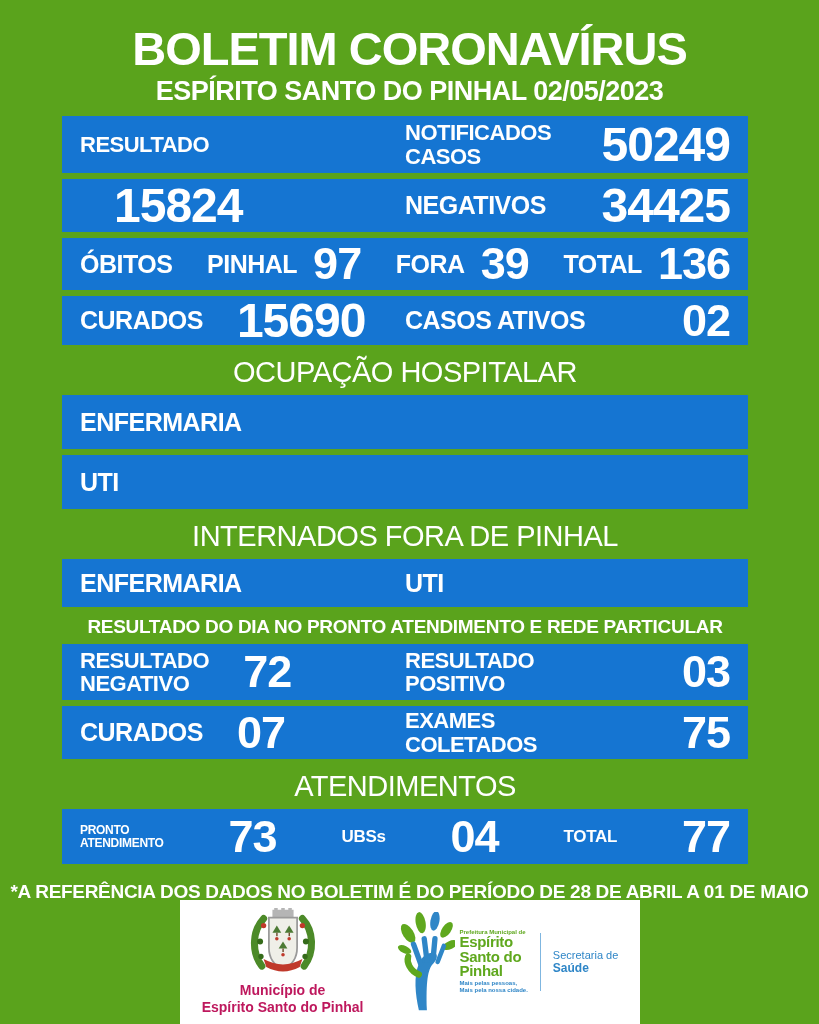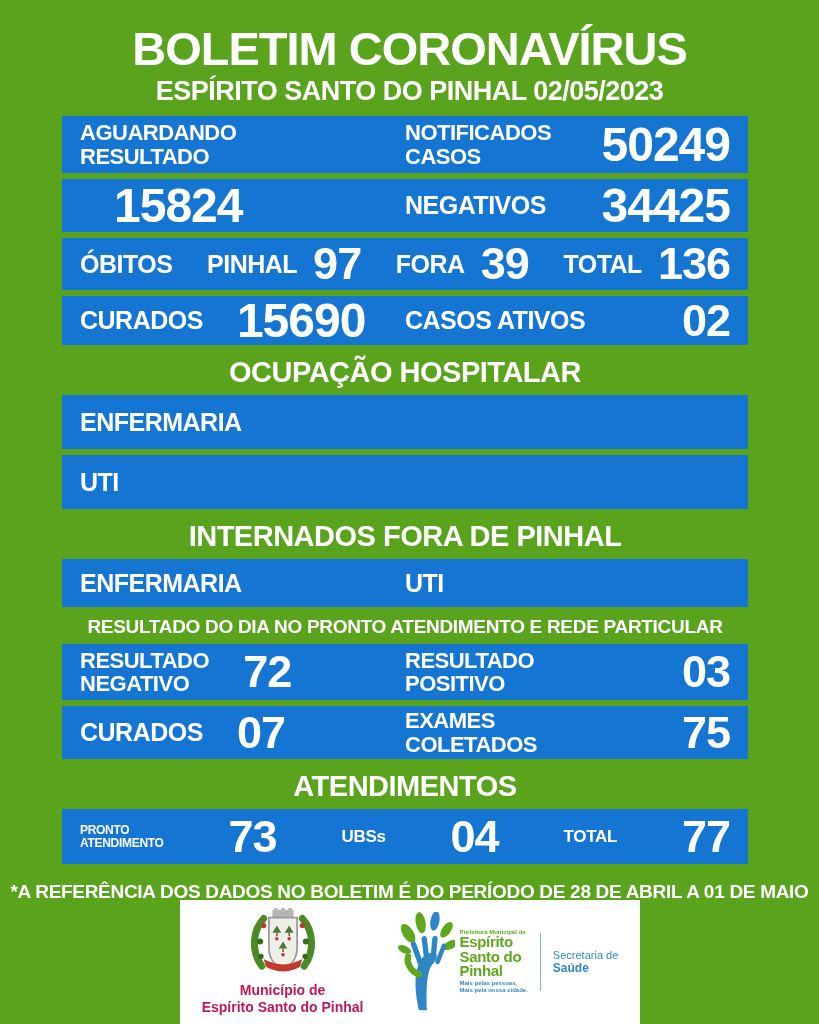--- a/index.html
+++ b/index.html
@@ -28,21 +28,21 @@
   .half { width:50%; display:flex; align-items:center; }
   .lbl { font-size:25px; font-weight:bold; letter-spacing:-0.5px; }
   .lbl2 { font-size:22px; font-weight:bold; letter-spacing:-0.5px; line-height:1.08; }
   .num { font-size:48px; font-weight:bold; letter-spacing:-1px; }
   .num-md { font-size:45px; font-weight:bold; letter-spacing:-1px; }
   .ml-auto { margin-left:auto; }
   .gap-n { margin-left:34px; }
   .h57{height:57px;} .h53{height:53px;} .h52{height:52px;} .h49{height:49px;}
   .h54{height:54px;} .h48{height:48px;} .h56{height:56px;} .h55{height:55px;}
   .section-heading {
-    text-align:center; font-size:29px; font-weight:bold; letter-spacing:-0.5px;
+    text-align:center; font-size:29px; font-weight:normal; letter-spacing:-0.5px;
     padding:5px 0 6px 0;
   }
   .section-heading-sm {
     text-align:center; font-size:19px; font-weight:bold; letter-spacing:-0.3px;
     padding:3px 0 6px 0; white-space:nowrap;
   }
   .pair { display:flex; align-items:center; }
   .pair .num-md { margin-left:16px; }
   .spread { justify-content:space-between; }
   .small-lbl { font-size:17px; font-weight:bold; letter-spacing:-0.3px; }
@@ -76,21 +76,20 @@
   <div class="hdr">
     <div class="hdr-title">BOLETIM CORONAVÍRUS</div>
     <div class="hdr-sub">ESPÍRITO SANTO DO PINHAL 02/05/2023</div>
   </div>
 
   <div class="content">
 
     <div class="bar h57">
       <div class="half">
         <div class="lbl2">
-          <div>AGUARDANDO</div>
           <div>RESULTADO</div>
         </div>
         <div class="num ml-auto"></div>
       </div>
       <div class="half">
         <div class="lbl2">
           <div>NOTIFICADOS</div>
           <div>CASOS</div>
         </div>
         <div class="num ml-auto">50249</div>

